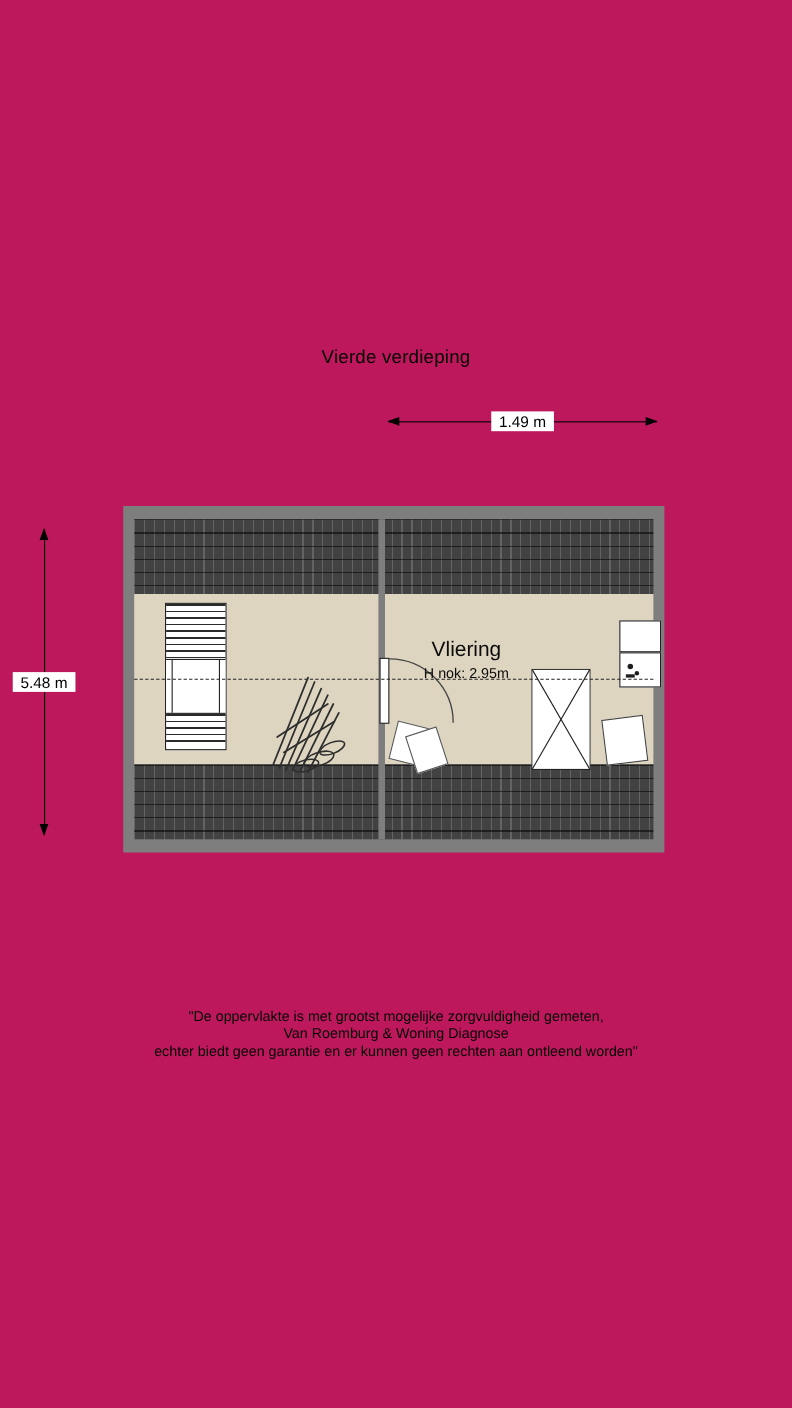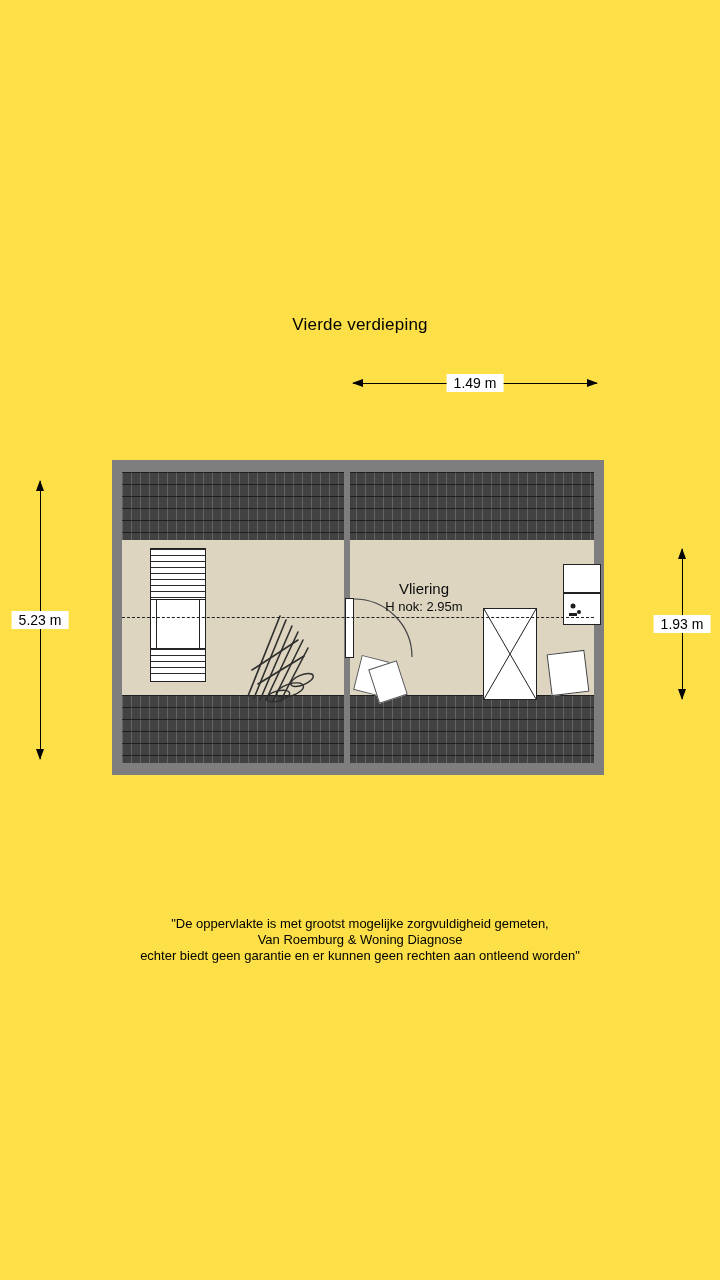--- a/index.html
+++ b/index.html
@@ -1,17 +1,17 @@
 <!DOCTYPE html>
 <html><head>
 <meta charset="utf-8">
 <style>
   * { margin:0; padding:0; box-sizing:border-box; }
   html,body { width:720px; height:1280px; background:#ffffff; font-family:"Liberation Sans", sans-serif; color:#111; }
-  .stage { position:relative; width:720px; height:1280px; overflow:hidden; background:#fde047; }
+  .stage { position:relative; width:720px; height:1280px; overflow:hidden; background:#be185d; }
 
   .page-title { position:absolute; left:0; right:0; top:315px; text-align:center; font-size:17px; color:#000; letter-spacing:.2px; }
 
   
   .dim { position:absolute; }
   .dim .line-h { position:absolute; left:1px; right:1px; top:50%; border-top:1px solid #000; }
   .dim .line-v { position:absolute; top:1px; bottom:1px; left:50%; border-left:1px solid #000; }
   .arrow { position:absolute; width:0; height:0; }
   .a-left  { left:0; top:50%; margin-top:-4px; border-top:4px solid transparent; border-bottom:4px solid transparent; border-right:11px solid #000; }
   .a-right { right:0; top:50%; margin-top:-4px; border-top:4px solid transparent; border-bottom:4px solid transparent; border-left:11px solid #000; }
@@ -55,21 +55,21 @@
   .paper.p2 { left:18px; top:8px; transform:rotate(-18deg); }
 
   .xtable { left:371px; top:148px; }
   .boxA { left:451px; top:104px; width:38px; height:29px; background:#fff; border:1px solid #222; }
   .boxB { left:451px; top:133px; width:38px; height:32px; background:#fff; border:1px solid #222; }
   .boxC { left:437px; top:192px; width:38px; height:42px; background:#fff; border:1px solid #444; transform:rotate(-7deg); }
 
   .ridge { position:absolute; left:10px; top:157px; width:472px; border-top:1.5px dashed #222; z-index:4; }
 
   .room-label { position:absolute; left:247px; top:120px; width:130px; text-align:center; z-index:5; }
-  .room-label .rname { font-size:15px; color:#0c0c0c; }
+  .room-label .rname { font-size:19px; color:#0c0c0c; }
   .room-label .rnote { font-size:13px; color:#0c0c0c; margin-top:2px; }
 
   
   .disclaimer { position:absolute; left:0; right:0; top:916px; text-align:center; font-size:13px; line-height:16px; color:#000; }
 </style>
 </head>
 <body>
 
 <div class="stage">
 
@@ -79,29 +79,23 @@
     <div class="line-h"></div>
     <div class="arrow a-left"></div>
     <div class="arrow a-right"></div>
     <span class="lbl">1.49 m</span>
   </div>
 
   <div class="dim" id="dim-left">
     <div class="line-v"></div>
     <div class="arrow a-up"></div>
     <div class="arrow a-down"></div>
-    <span class="lbl">5.23 m</span>
+    <span class="lbl">5.48 m</span>
   </div>
 
-  <div class="dim" id="dim-right">
-    <div class="line-v"></div>
-    <div class="arrow a-up"></div>
-    <div class="arrow a-down"></div>
-    <span class="lbl">1.93 m</span>
-  </div>
 
 
   <div class="plan">
     <div class="roof roof-top"></div>
     <div class="floor-band"></div>
     <div class="roof roof-bottom"></div>
     <div class="divider"></div>
 
     <div class="obj stairs">
       <div class="treads"></div>

